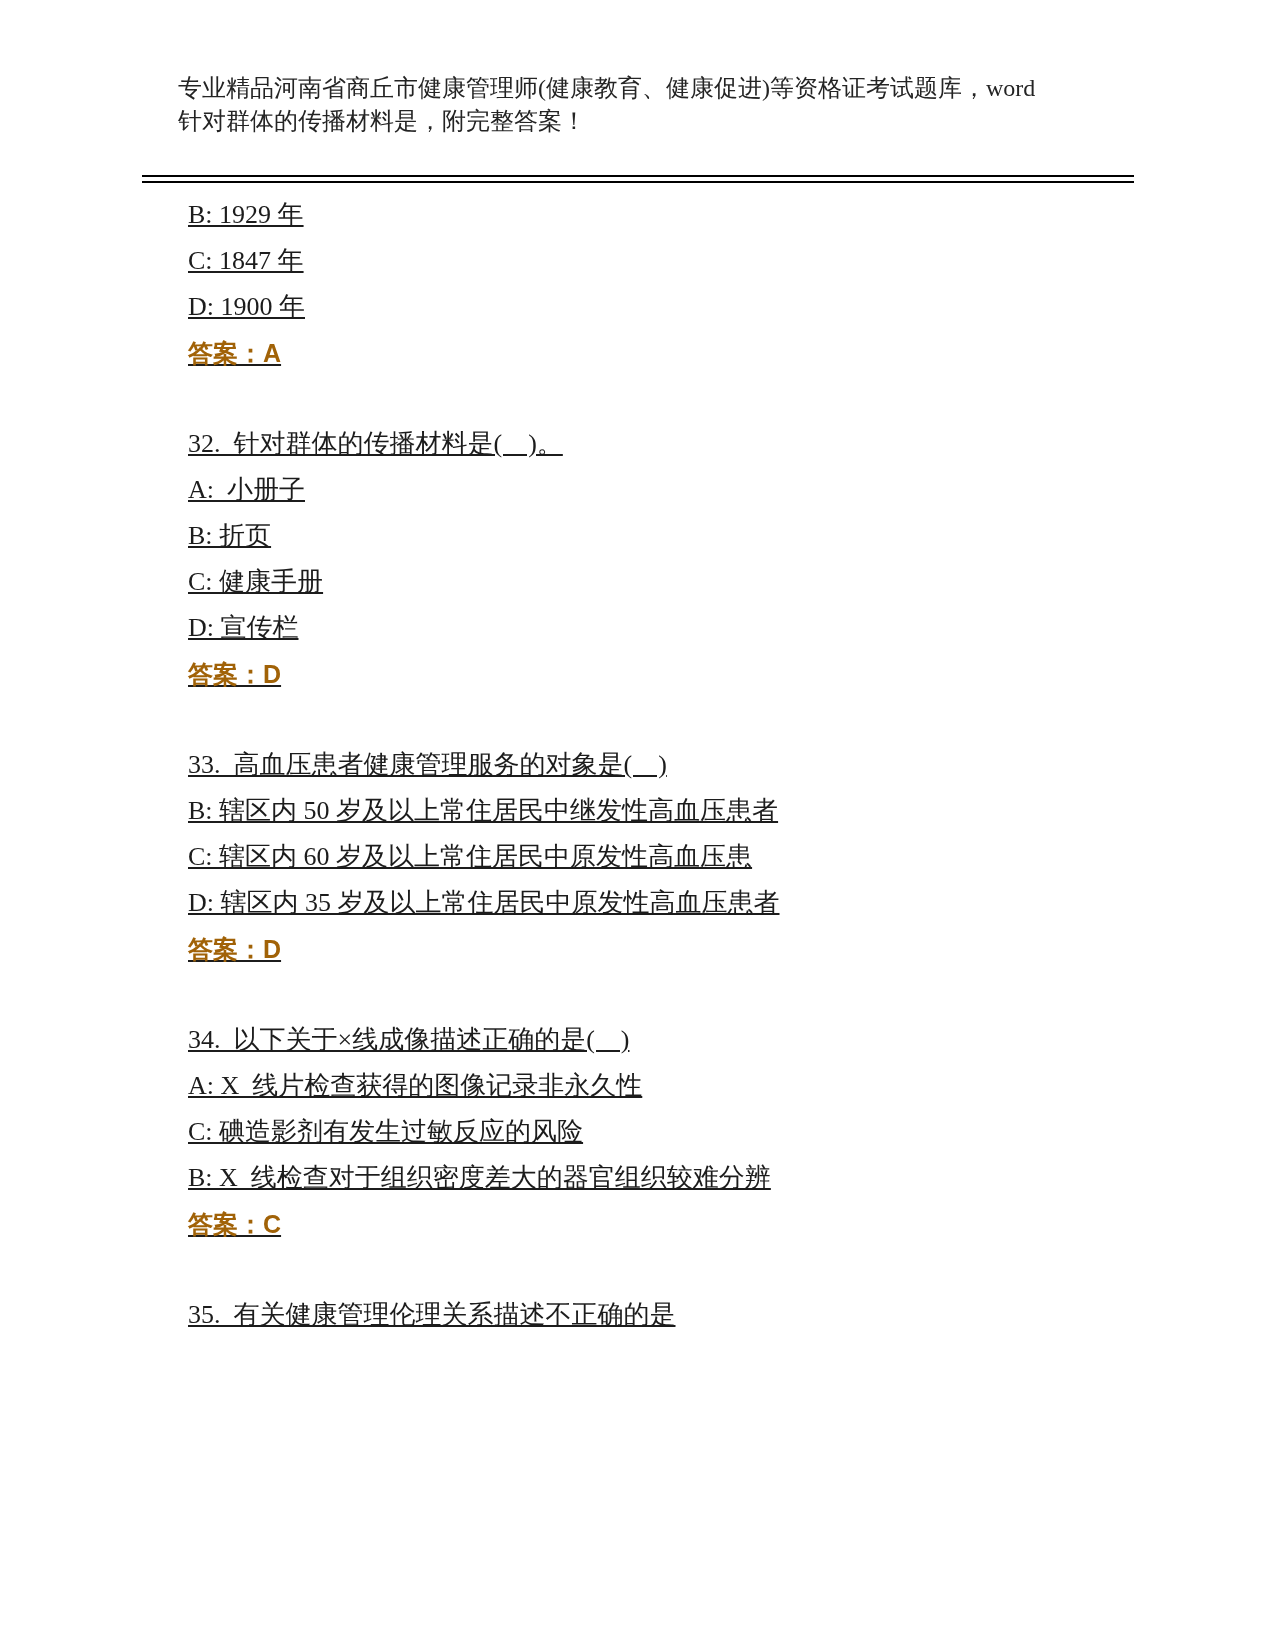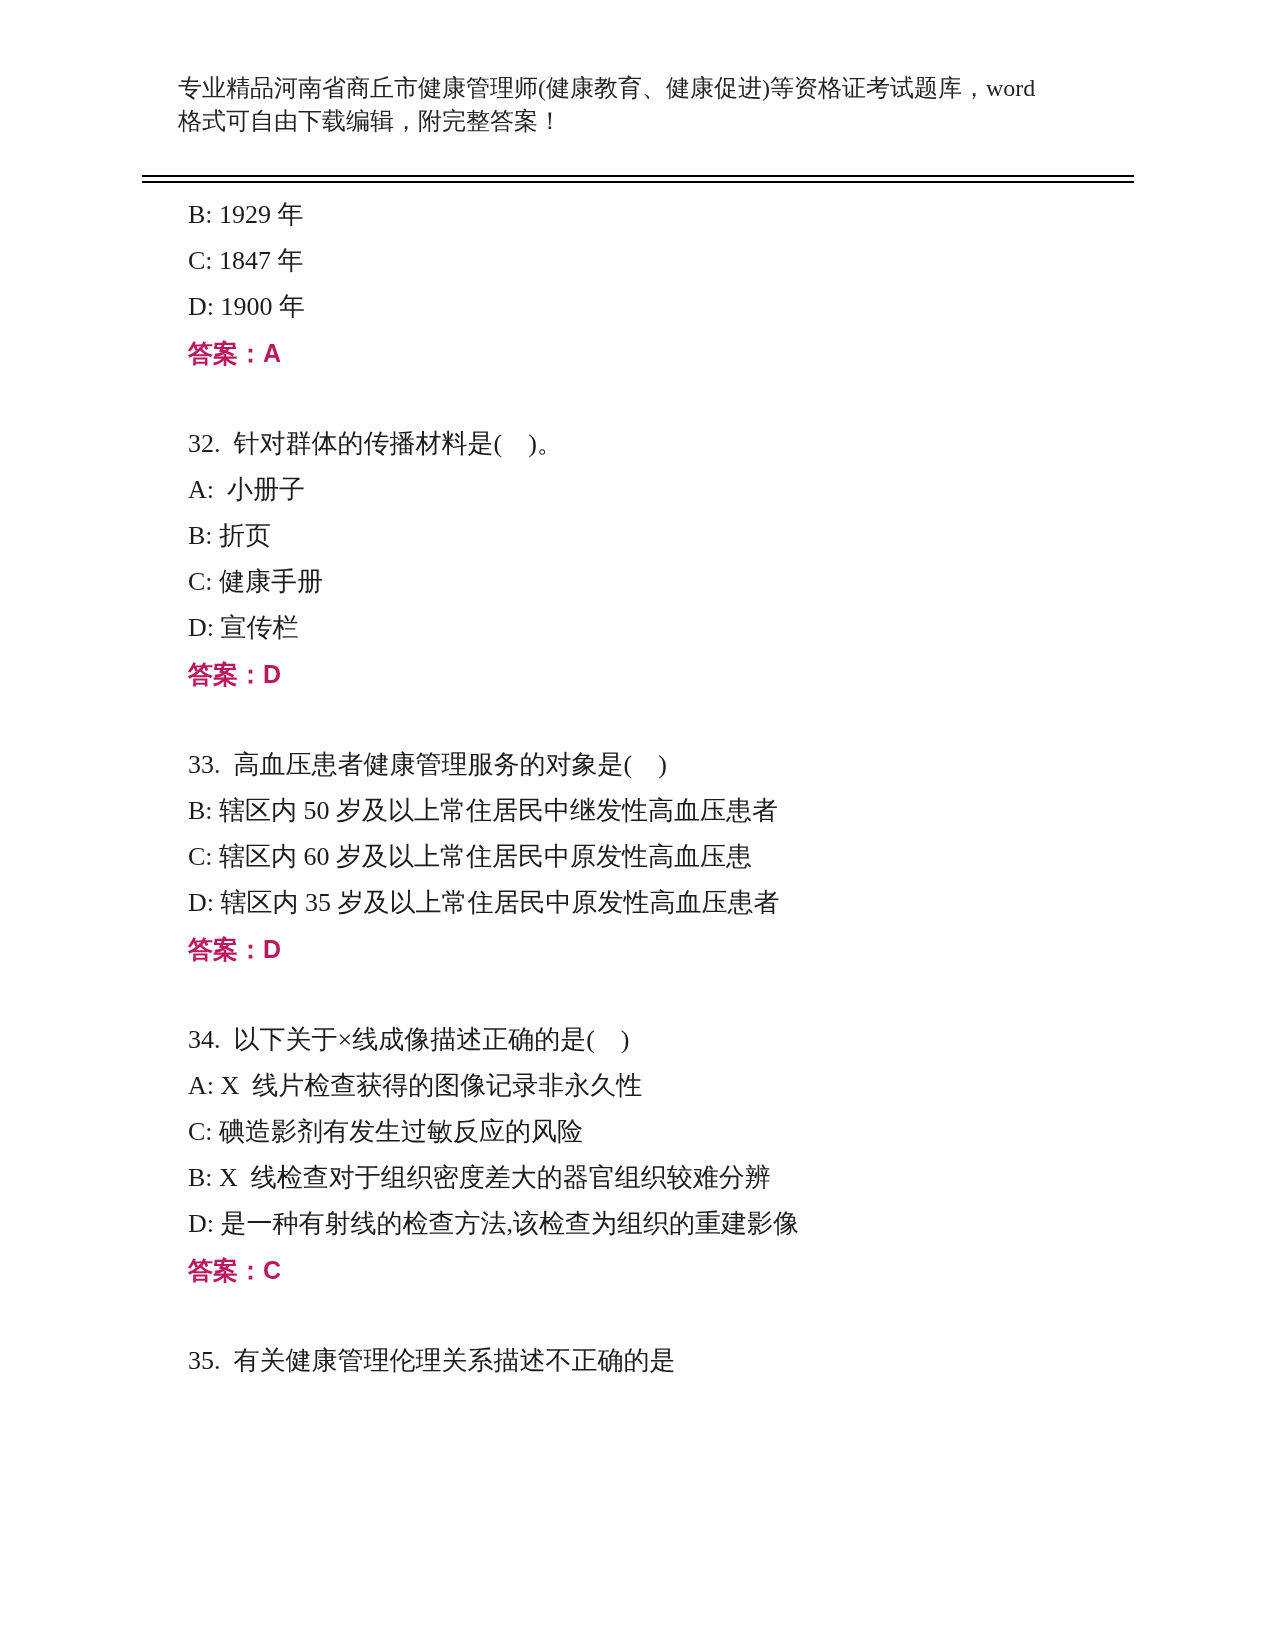--- a/index.html
+++ b/index.html
@@ -41,42 +41,43 @@
     border-bottom: 2px solid #000000;
   }
   .content {
     position: absolute;
     left: 188px;
     top: 192px;
     width: 970px;
   }
   .question {
     margin: 0 0 45px 0;
+    text-decoration: underline;
   }
   .question p {
     margin: 0;
     font-size: 26px;
     line-height: 46px;
     white-space: pre;
     color: #1c1c1c;
   }
   .question p.answer {
     font-weight: 700;
     font-family: "Liberation Sans", "DejaVu Sans", sans-serif;
     font-size: 25px;
-    color: #be185d;
+    color: #a16207;
   }
 </style>
 </head>
 <body>
 
 <div class="page">
   <header class="doc-header">
     <p class="h-line">专业精品河南省商丘市健康管理师(健康教育、健康促进)等资格证考试题库，word</p>
-    <p class="h-line">格式可自由下载编辑，附完整答案！</p>
+    <p class="h-line">针对群体的传播材料是，附完整答案！</p>
   </header>
   <div class="header-rule"></div>
   <main class="content" id="questions">
       <section class="question">
         <p class="option">B: 1929 年</p>
         <p class="option">C: 1847 年</p>
         <p class="option">D: 1900 年</p>
         <p class="answer">答案：A</p>
       </section>
       <section class="question">
@@ -92,20 +93,19 @@
         <p class="option">B: 辖区内 50 岁及以上常住居民中继发性高血压患者</p>
         <p class="option">C: 辖区内 60 岁及以上常住居民中原发性高血压患</p>
         <p class="option">D: 辖区内 35 岁及以上常住居民中原发性高血压患者</p>
         <p class="answer">答案：D</p>
       </section>
       <section class="question">
         <p class="title">34.  以下关于×线成像描述正确的是(    )</p>
         <p class="option">A: X  线片检查获得的图像记录非永久性</p>
         <p class="option">C: 碘造影剂有发生过敏反应的风险</p>
         <p class="option">B: X  线检查对于组织密度差大的器官组织较难分辨</p>
-        <p class="option">D: 是一种有射线的检查方法,该检查为组织的重建影像</p>
         <p class="answer">答案：C</p>
       </section>
       <section class="question">
         <p class="title">35.  有关健康管理伦理关系描述不正确的是</p>
       </section>
     </main>
 </div>
 
 </body></html>

